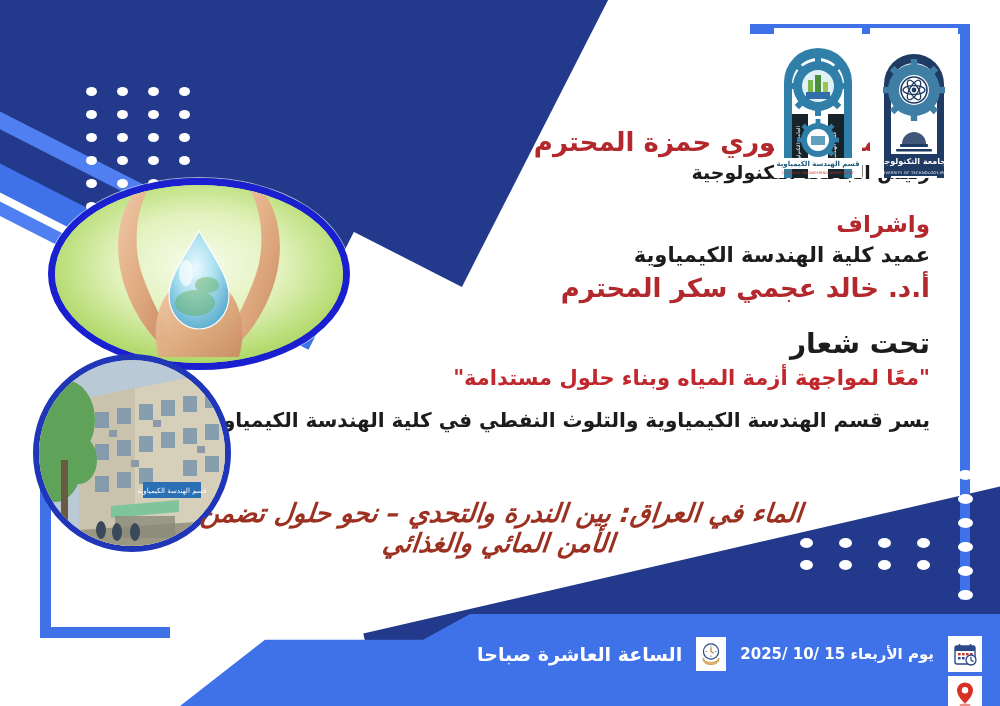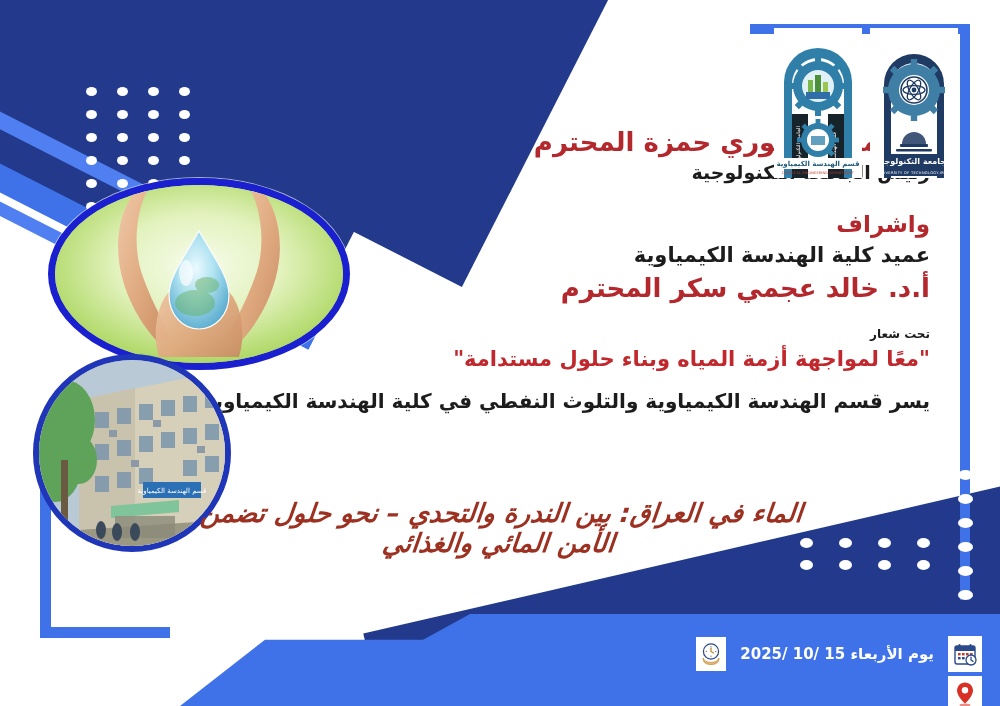--- a/index.html
+++ b/index.html
@@ -155,21 +155,21 @@
   .t-role{
     font-size:19px;font-weight:bold;color:#1c1c1c;margin:4px 0 16px 0;
   }
   .t-supervision{
     font-size:23px;font-weight:bold;color:#b3282d;margin:28px 0 6px 0;
   }
   .t-dean{
     font-size:21px;font-weight:bold;color:#1c1c1c;margin:0 0 6px 0;
   }
   .t-slogan-label{
-    font-size:12px;font-weight:bold;color:#1c1c1c;margin:24px 0 6px 0;
+    font-size:28px;font-weight:bold;color:#1c1c1c;margin:24px 0 6px 0;
   }
   .t-slogan{
     font-size:21px;font-weight:bold;color:#c0282d;margin:0 0 14px 0;
   }
   .t-invite{
     font-size:20px;font-weight:bold;color:#1c1c1c;
     line-height:1.6;margin:0;
   }
   .t-calligraphy{
     position:absolute;left:0;right:0;top:498px;
@@ -506,20 +506,21 @@
           <g stroke="#2b4a8a" stroke-width=".8">
             <line x1="11" y1="4.2" x2="11" y2="5.4"></line>
               <line x1="11" y1="13.6" x2="11" y2="14.8"></line>
             <line x1="5.7" y1="9.5" x2="6.9" y2="9.5"></line>
               <line x1="15.1" y1="9.5" x2="16.3" y2="9.5"></line>
           </g>
           <path d="M11 9.5 L11 6.2 M11 9.5 L13.6 11" stroke="#c08b2b" stroke-width="1.3" fill="none" stroke-linecap="round"></path>
           <path d="M3 16 C3 21 6.5 22.5 11 22.5 C15.5 22.5 19 21 19 16 C18 19 15 20.4 11 20.4 C7 20.4 4 19 3 16 Z" fill="#e8b57d" stroke="#c08b2b" stroke-width=".7"></path>
         </svg>
       </span>
+      <span class="bar-text">الساعة العاشرة صباحا</span>
     </div>
 
     <div class="bar-row" id="bar-row-3">
       <span class="icon-tile">
         <svg width="22" height="26" viewBox="0 0 22 26" aria-hidden="true">
           <path d="M11 1.5 C6.6 1.5 3 5.1 3 9.5 C3 15.4 11 22.5 11 22.5 C11 22.5 19 15.4 19 9.5 C19 5.1 15.4 1.5 11 1.5 Z" fill="#d93025"></path>
           <circle cx="11" cy="9.3" r="3.2" fill="#ffffff"></circle>
           <ellipse cx="11" cy="24" rx="5.5" ry="1.6" fill="#d93025" opacity=".55"></ellipse>
         </svg>
       </span>

